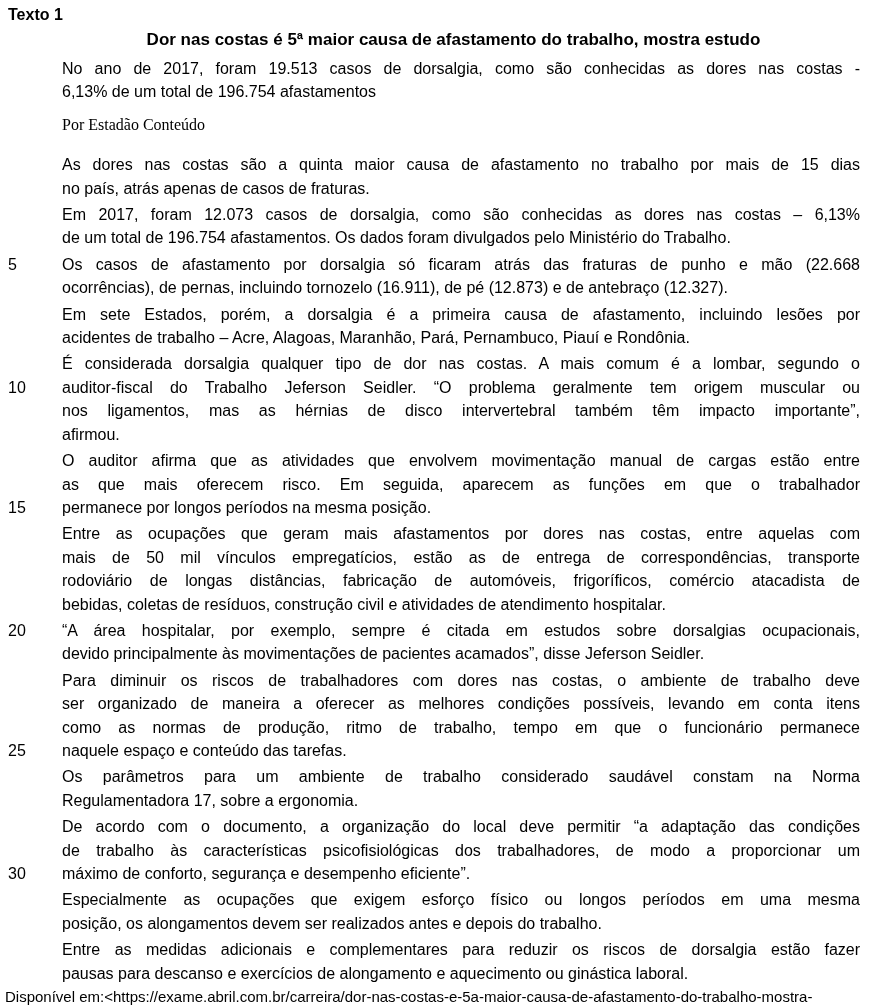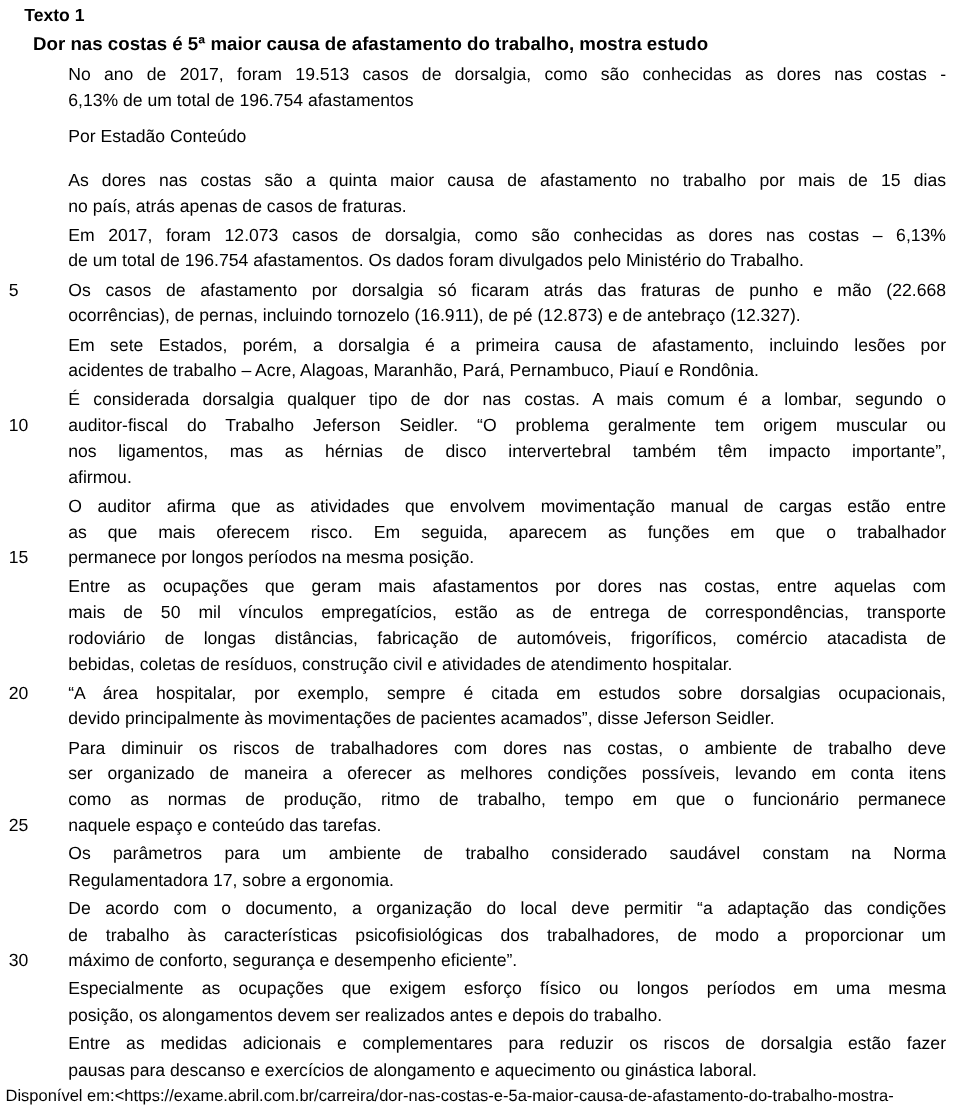--- a/index.html
+++ b/index.html
@@ -11,50 +11,50 @@
   }
   .page {
     position: relative;
     width: 877px; height: 1008px;
     padding-top: 5px;
     box-sizing: border-box;
     overflow: hidden;
     background: #ffffff;
   }
   .texto-label {
-    margin-left: 22px;
+    margin-left: 8px;
     font-size: 16px;
     font-weight: bold;
     line-height: 19px;
   }
   .title {
     font-size: 17px;
     font-weight: bold;
-    text-align: left;
+    text-align: center;
     margin: 6px 0 0 30px;
     line-height: 20px;
   }
   .content {
     margin-left: 62px;
     width: 798px;
     position: relative;
     font-size: 16px;
   }
   .line {
     position: relative;
     line-height: 23.4px;
     text-align: justify;
     text-align-last: justify;
   }
   .line.last {
     text-align: left;
     text-align-last: left;
   }
   .subtitle-block { margin-top: 7px; }
-  .byline-block  { margin-top: 9px; }
+  .byline-block  { margin-top: 9px; font-family: Liberation Serif, serif; }
   #paragraphs    { margin-top: 17px; }
   .para { margin-bottom: 3px; }
   .line-num {
     position: absolute;
     left: -54px;
     top: 0;
     width: 40px;
     text-align: left;
     font-weight: normal;
   }

